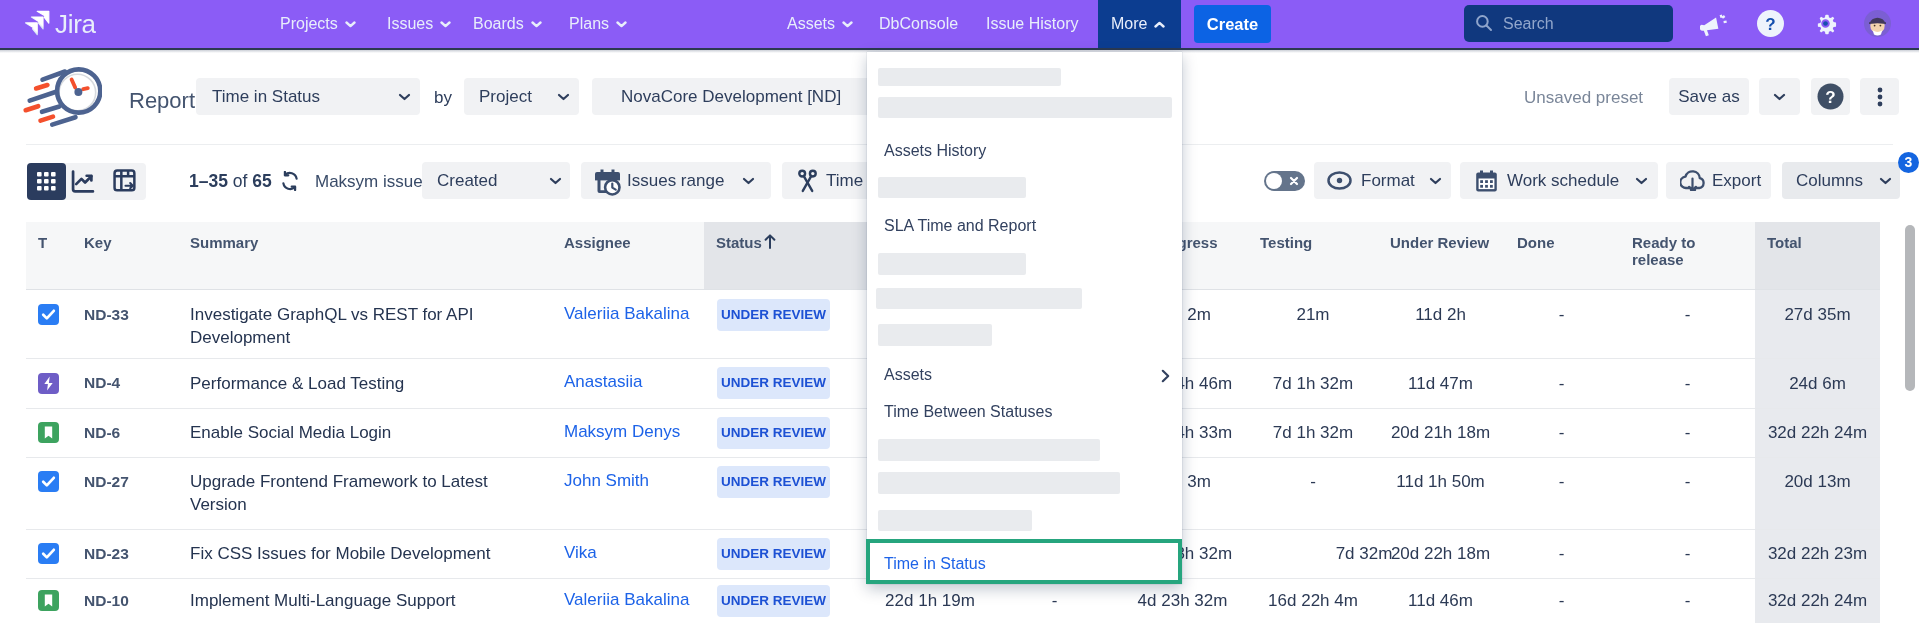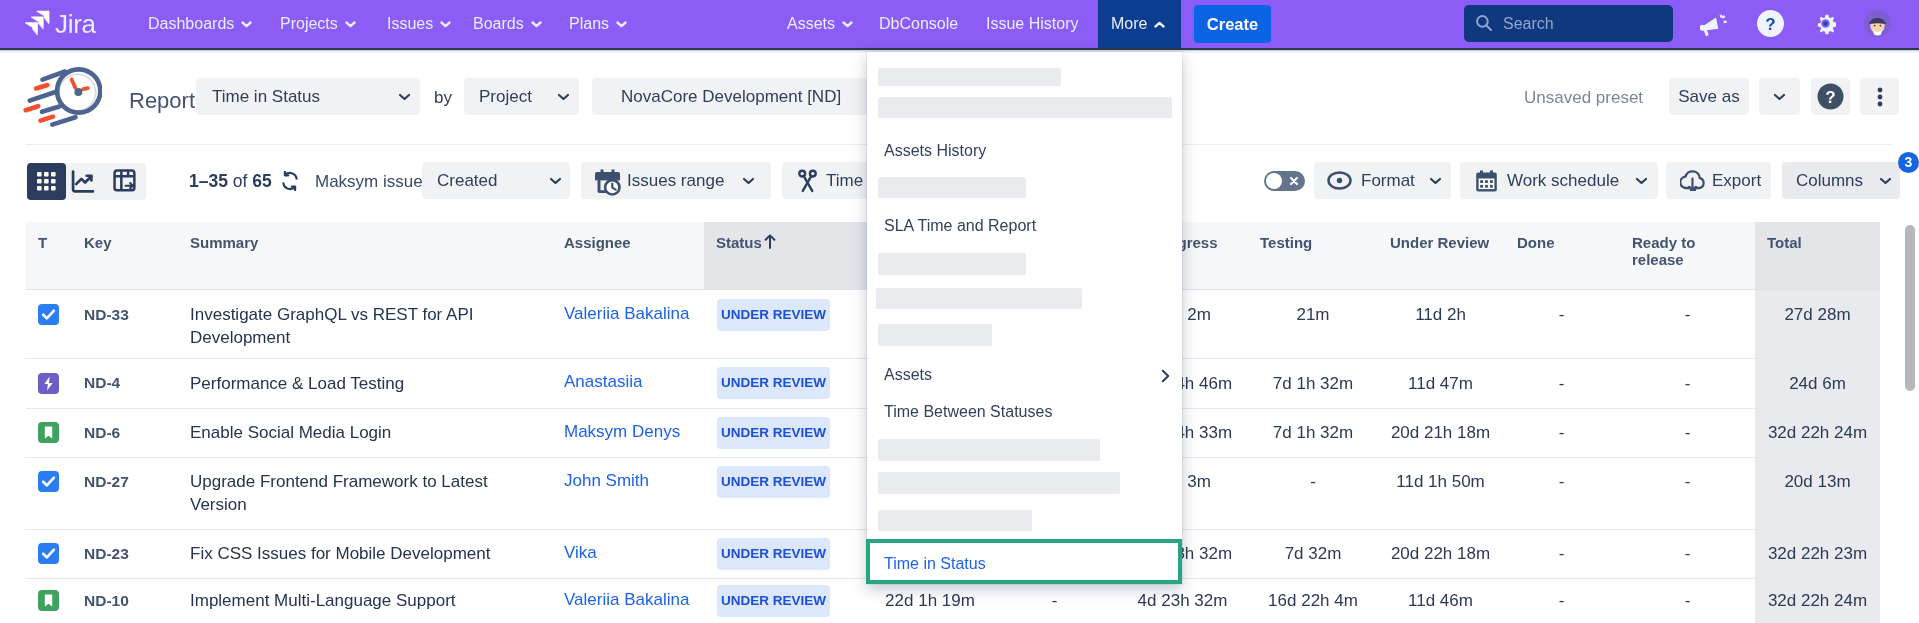--- a/index.html
+++ b/index.html
@@ -40,23 +40,20 @@
             <stop offset="0.95" stop-color="#fff"></stop>
       </linearGradient>
     </defs>
     <g stroke-linejoin="round" stroke-width="1.2">
       <path d="M13.2 2.3 L24.8 2.3 L24.8 14.1 L20.2 8.2 L21.2 7.1 Z" fill="#fff" stroke="#fff"></path>
       <path d="M7.4 8.1 L19.0 8.1 L19.0 19.9 L14.4 14.0 L15.4 12.9 Z" fill="url(#jg)" stroke="url(#jg)"></path>
       <path d="M1.6 13.9 L13.2 13.9 L13.2 25.7 L8.6 19.8 L9.6 18.7 Z" fill="url(#jg)" stroke="url(#jg)"></path>
     </g>
   </svg>
   <div class="mi" style="left:55px;font-size:26px;font-weight:500;letter-spacing:-0.3px">Jira</div>
-  <div class="mi" style="left:148px">Dashboards<svg class="chv" width="11" height="7">
-          <path d="M1.5 1.5l4 3.6 4-3.6" stroke="#e8eefb" stroke-width="2.4" fill="none" stroke-linecap="round" stroke-linejoin="round"></path>
-        </svg></div>
   <div class="mi" style="left:280px">Projects<svg class="chv" width="11" height="7">
           <path d="M1.5 1.5l4 3.6 4-3.6" stroke="#e8eefb" stroke-width="2.4" fill="none" stroke-linecap="round" stroke-linejoin="round"></path>
         </svg></div>
   <div class="mi" style="left:387px">Issues<svg class="chv" width="11" height="7">
           <path d="M1.5 1.5l4 3.6 4-3.6" stroke="#e8eefb" stroke-width="2.4" fill="none" stroke-linecap="round" stroke-linejoin="round"></path>
         </svg></div>
   <div class="mi" style="left:473px">Boards<svg class="chv" width="11" height="7">
           <path d="M1.5 1.5l4 3.6 4-3.6" stroke="#e8eefb" stroke-width="2.4" fill="none" stroke-linecap="round" stroke-linejoin="round"></path>
         </svg></div>
   <div class="mi" style="left:569px">Plans<svg class="chv" width="11" height="7">
@@ -315,21 +312,21 @@
 <div class="sum" style="left:190px;top:303.0px;width:362px">Investigate GraphQL vs REST for API<br>Development</div>
 <div class="asg" style="left:564px;top:303.5px">Valeriia Bakalina</div>
 <div class="badge" style="left:717px;top:298.5px">UNDER REVIEW</div>
 <div class="tv" style="left:868px;top:303.0px;width:124px">15d 2h 4m</div>
 <div class="tv" style="left:992px;top:303.0px;width:125px">-</div>
 <div class="tv" style="left:1117px;top:303.0px;width:131px">21h 2m</div>
 <div class="tv" style="left:1248px;top:303.0px;width:130px">21m</div>
 <div class="tv" style="left:1378px;top:303.0px;width:125px">11d 2h</div>
 <div class="tv" style="left:1503px;top:303.0px;width:117px">-</div>
 <div class="tv" style="left:1620px;top:303.0px;width:135px">-</div>
-<div class="tv" style="left:1755px;top:303.0px;width:125px">27d 28m</div>
+<div class="tv" style="left:1755px;top:303.0px;width:125px">27d 35m</div>
 <div class="ticon" style="left:38px;top:372.5px;background:#6e5dc6"><svg width="21" height="21" viewBox="0 0 21 21">
           <path d="M11.7 3.5 6.3 11h3.6l-.8 6.5L14.7 10h-3.8z" fill="#fff"></path>
         </svg></div>
 <div class="key" style="left:84px;top:374.0px">ND-4</div>
 <div class="sum" style="left:190px;top:371.5px;width:362px">Performance &amp; Load Testing</div>
 <div class="asg" style="left:564px;top:372.0px">Anastasiia</div>
 <div class="badge" style="left:717px;top:367.0px">UNDER REVIEW</div>
 <div class="tv" style="left:868px;top:371.5px;width:124px">2d 3h</div>
 <div class="tv" style="left:992px;top:371.5px;width:125px">-</div>
 <div class="tv" style="left:1117px;top:371.5px;width:131px">16d 14h 46m</div>
@@ -371,21 +368,21 @@
 <div class="ticon" style="left:38px;top:543.0px;background:#2a7df4"><svg width="21" height="21" viewBox="0 0 21 21">
           <path d="M5.2 10.8l3.6 3.6 7-7.6" stroke="#fff" stroke-width="2.7" fill="none" stroke-linecap="round" stroke-linejoin="round"></path>
         </svg></div>
 <div class="key" style="left:84px;top:544.5px">ND-23</div>
 <div class="sum" style="left:190px;top:542.0px;width:362px">Fix CSS Issues for Mobile Development</div>
 <div class="asg" style="left:564px;top:542.5px">Vika</div>
 <div class="badge" style="left:717px;top:537.5px">UNDER REVIEW</div>
 <div class="tv" style="left:868px;top:542.0px;width:124px">4d</div>
 <div class="tv" style="left:992px;top:542.0px;width:125px">-</div>
 <div class="tv" style="left:1117px;top:542.0px;width:131px">20d 13h 32m</div>
-<div class="tv" style="left:1248px;top:542.0px;width:130px">7d 32m</div>
+<div class="tv" style="left:1299px;top:542.0px;width:130px">7d 32m</div>
 <div class="tv" style="left:1378px;top:542.0px;width:125px">20d 22h 18m</div>
 <div class="tv" style="left:1503px;top:542.0px;width:117px">-</div>
 <div class="tv" style="left:1620px;top:542.0px;width:135px">-</div>
 <div class="tv" style="left:1755px;top:542.0px;width:125px">32d 22h 23m</div>
 <div class="ticon" style="left:38px;top:590.0px;background:#3da35f"><svg width="21" height="21" viewBox="0 0 21 21">
           <path d="M6.8 4.6h7.4v11.8l-3.7-2.7-3.7 2.7z" fill="#fff"></path>
         </svg></div>
 <div class="key" style="left:84px;top:591.5px">ND-10</div>
 <div class="sum" style="left:190px;top:589.0px;width:362px">Implement Multi-Language Support</div>
 <div class="asg" style="left:564px;top:589.5px">Valeriia Bakalina</div>

